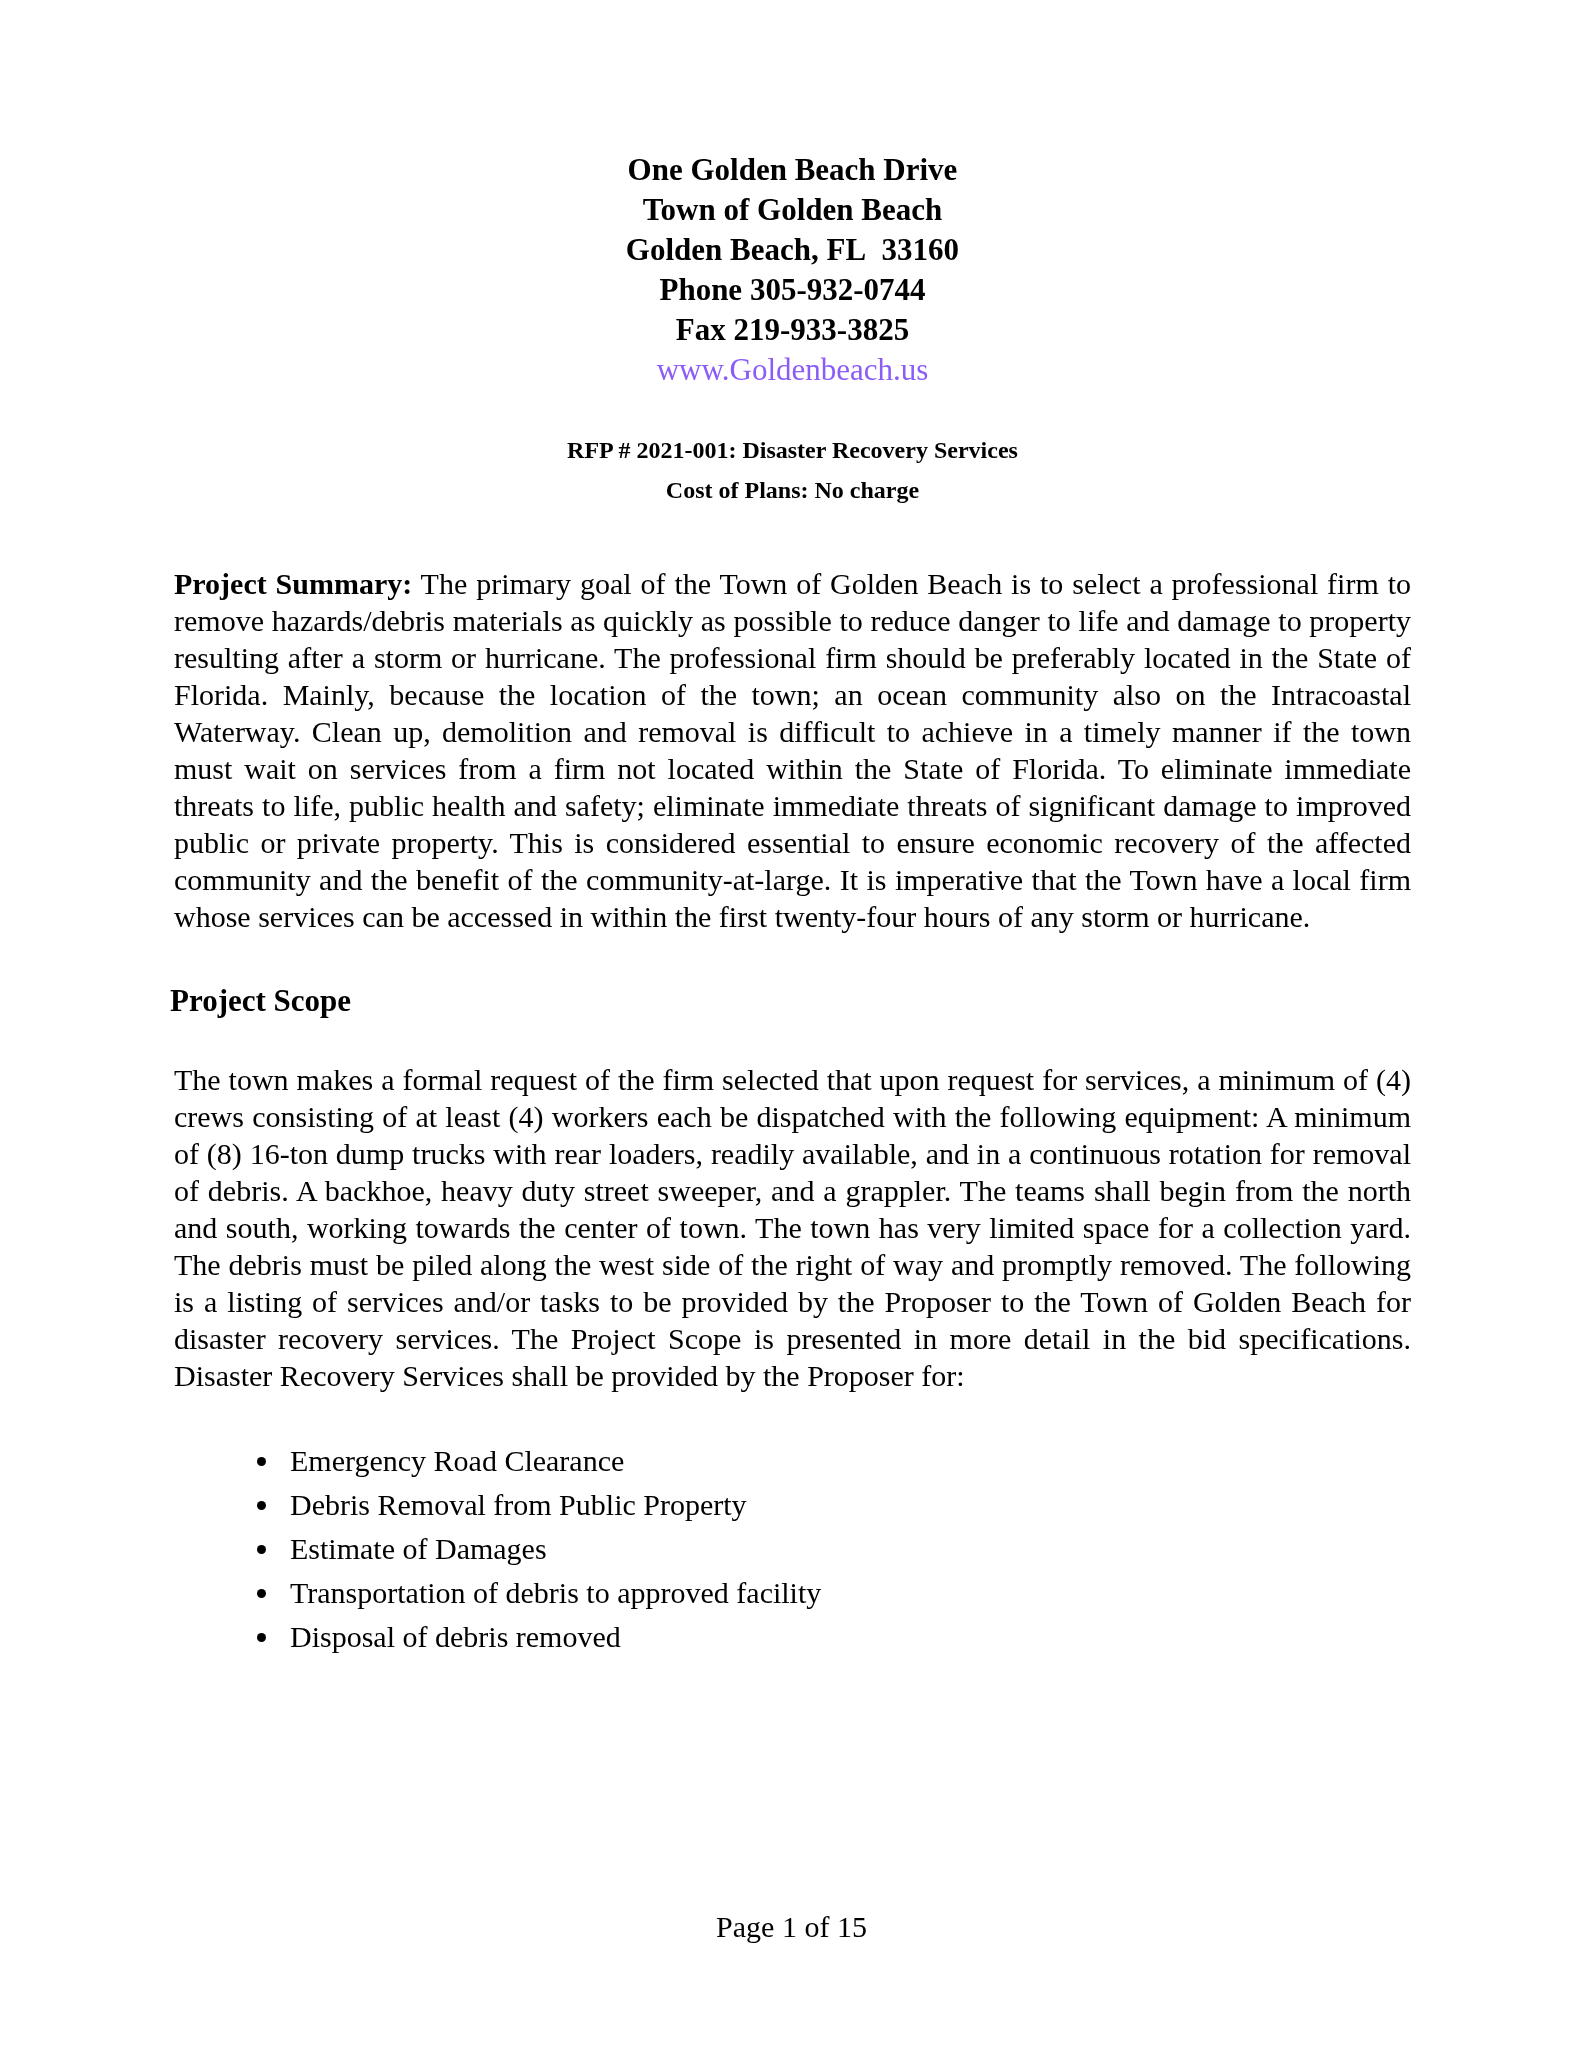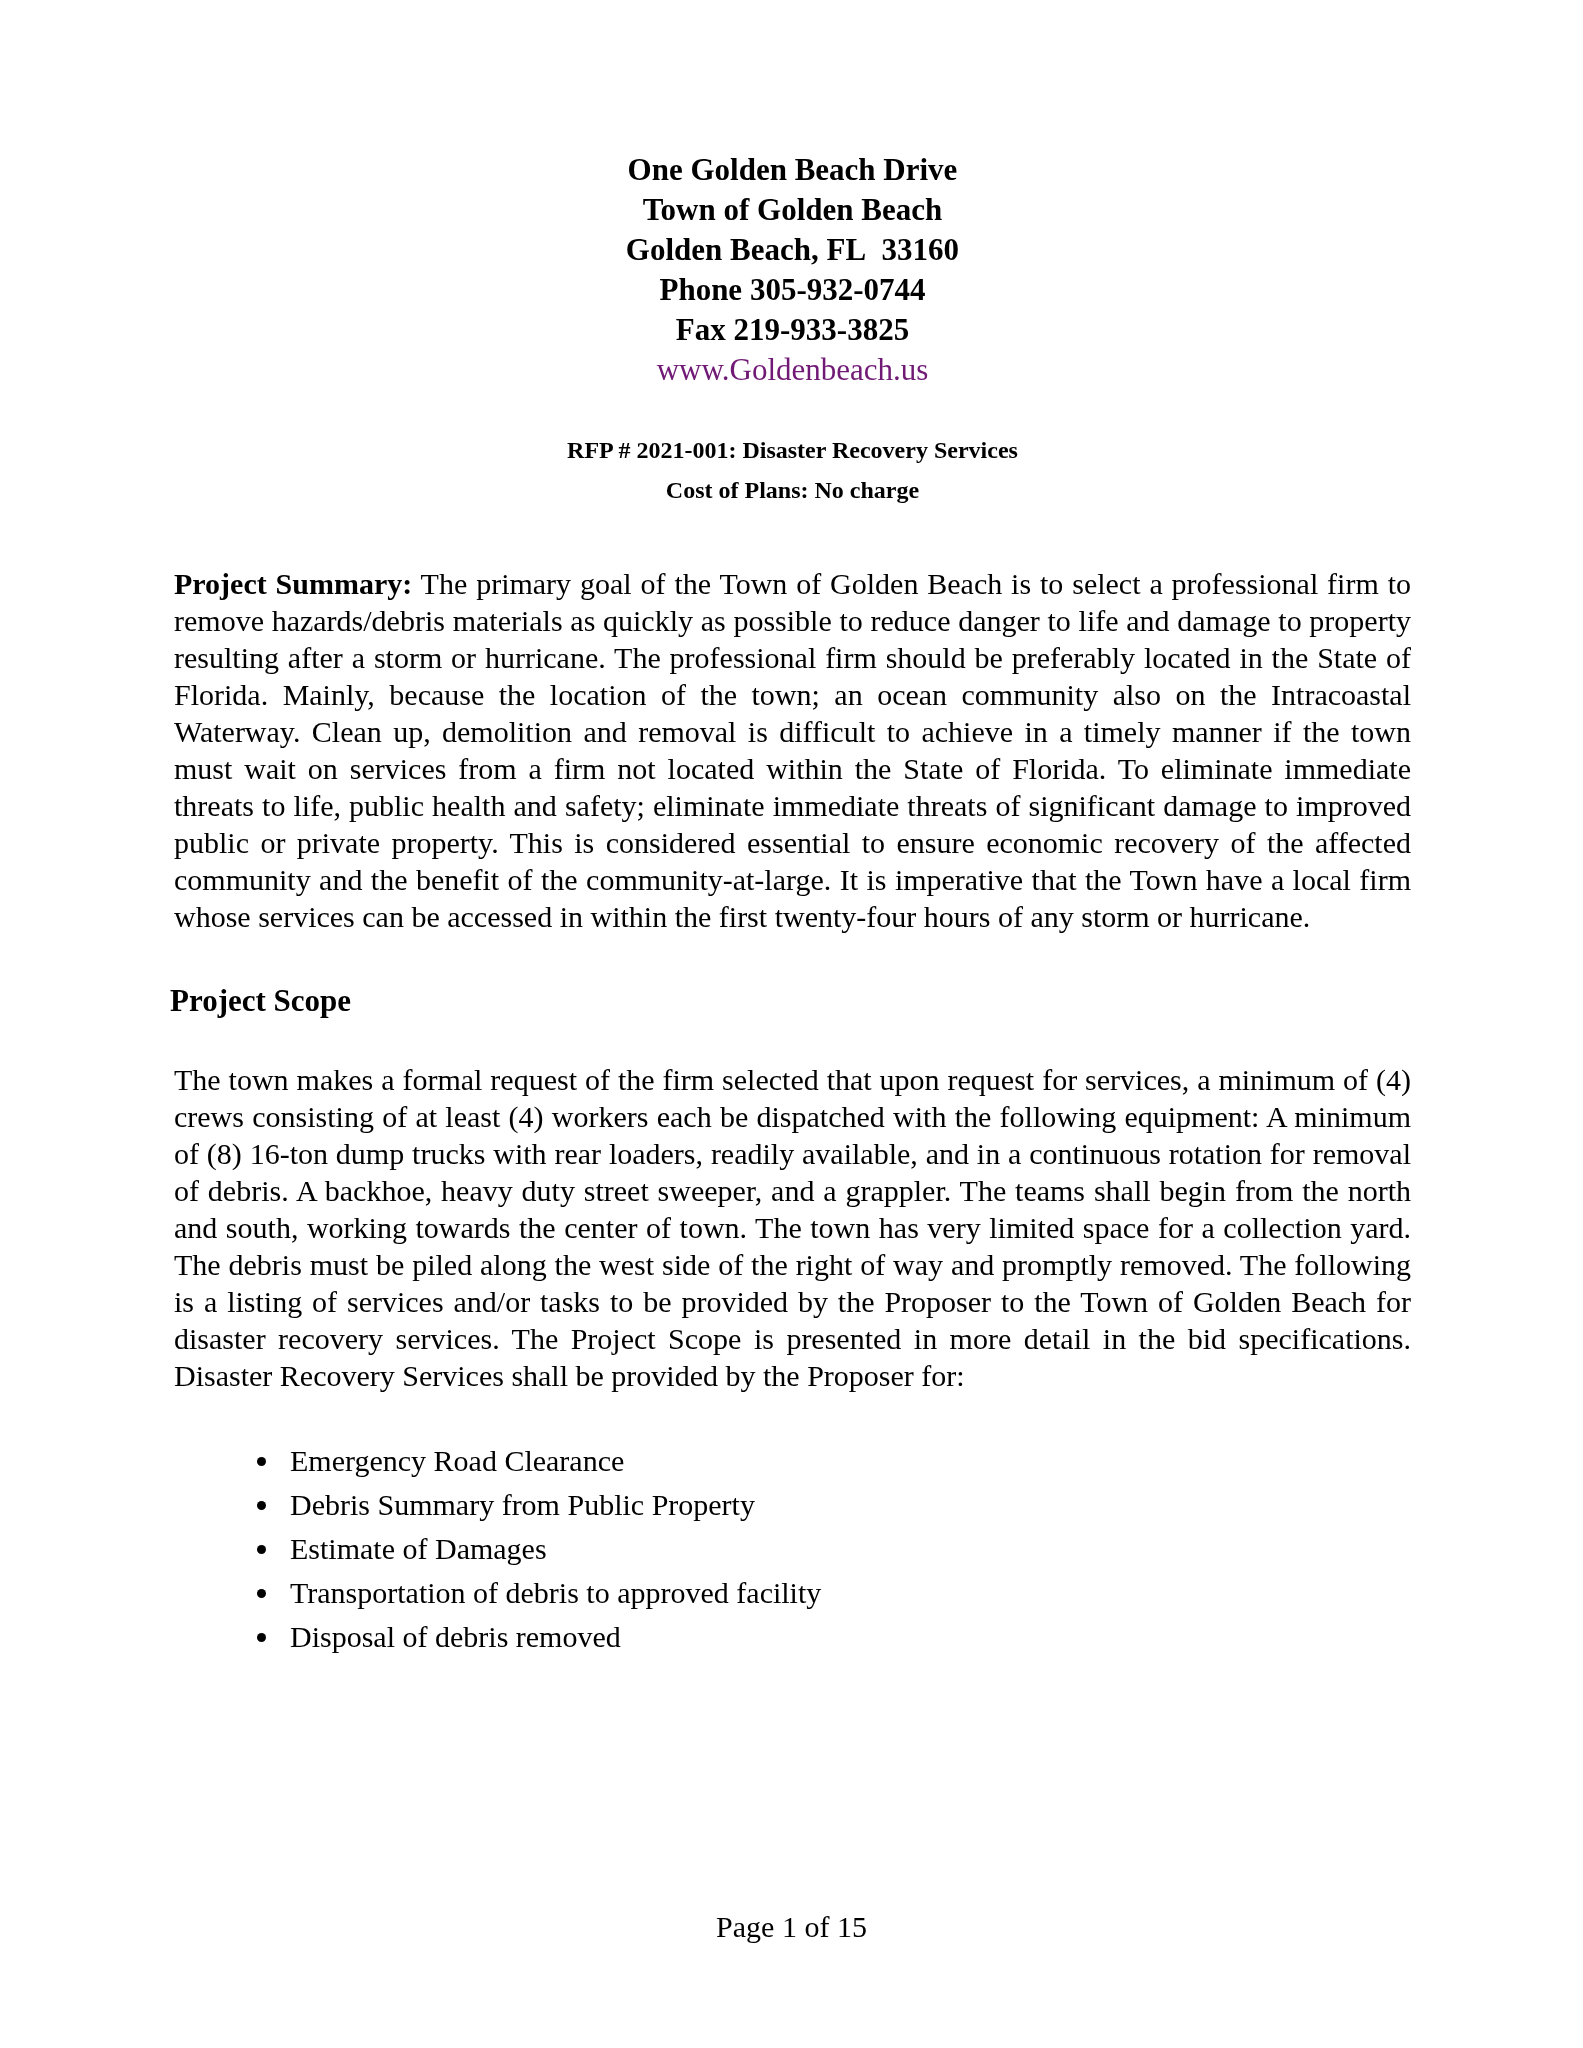--- a/index.html
+++ b/index.html
@@ -76,38 +76,38 @@
 
 <div class="page">
 
   <div class="letterhead">
     <div>One Golden Beach Drive</div>
     <div>Town of Golden Beach</div>
     <div>Golden Beach, FL&nbsp; 33160</div>
     <div>Phone 305-932-0744</div>
     <div>Fax 219-933-3825</div>
     <div>
-      <span class="website-link" style="color: #701a75;">www.Goldenbeach.us</span>
+      <span class="website-link" style="color: #8b5cf6;">www.Goldenbeach.us</span>
     </div>
   </div>
 
   <div class="doc-title">
     <div>RFP # 2021-001: Disaster Recovery Services</div>
     <div>Cost of Plans: No charge</div>
   </div>
 
   <p class="para para-summary"><strong>Project Summary:</strong><span> The primary goal of the Town of Golden Beach is to select a professional firm to remove hazards/debris materials as quickly as possible to reduce danger to life and damage to property resulting after a storm or hurricane.  The professional firm should be preferably located in the State of Florida. Mainly, because the location of the town; an ocean community also on the Intracoastal Waterway. Clean up, demolition and removal is difficult to achieve in a timely manner if the town must wait on services from a firm not located within the State of Florida.  To eliminate immediate threats to life, public health and safety; eliminate immediate threats of significant damage to improved public or private property.  This is considered essential to ensure economic recovery of the affected community and the benefit of the community-at-large.  It is imperative that the Town have a local firm whose services can be accessed in within the first twenty-four hours of any storm or hurricane.</span></p>
 
   <div class="section-heading">Project Scope</div>
 
   <p class="para para-scope">The town makes a formal request of the firm selected that upon request for services, a minimum of (4) crews consisting of at least (4) workers each be dispatched with the following equipment:  A minimum of (8) 16-ton dump trucks with rear loaders, readily available, and in a continuous rotation for removal of debris. A backhoe, heavy duty street sweeper, and a grappler. The teams shall begin from the north and south, working towards the center of town.  The town has very limited space for a collection yard.  The debris must be piled along the west side of the right of way and promptly removed. The following is a listing of services and/or tasks to be provided by the Proposer to the Town of Golden Beach for disaster recovery services.  The Project Scope is presented in more detail in the bid specifications.  Disaster Recovery Services shall be provided by the Proposer for:</p>
 
   <ul class="service-list">
     <li>Emergency Road Clearance</li>
-    <li>Debris Summary from Public Property</li>
+    <li>Debris Removal from Public Property</li>
     <li>Estimate of Damages</li>
     <li>Transportation of debris to approved facility</li>
     <li>Disposal of debris removed</li>
   </ul>
 
   <div class="footer">Page 1 of 15</div>
 
 </div>
 
 </body></html>

